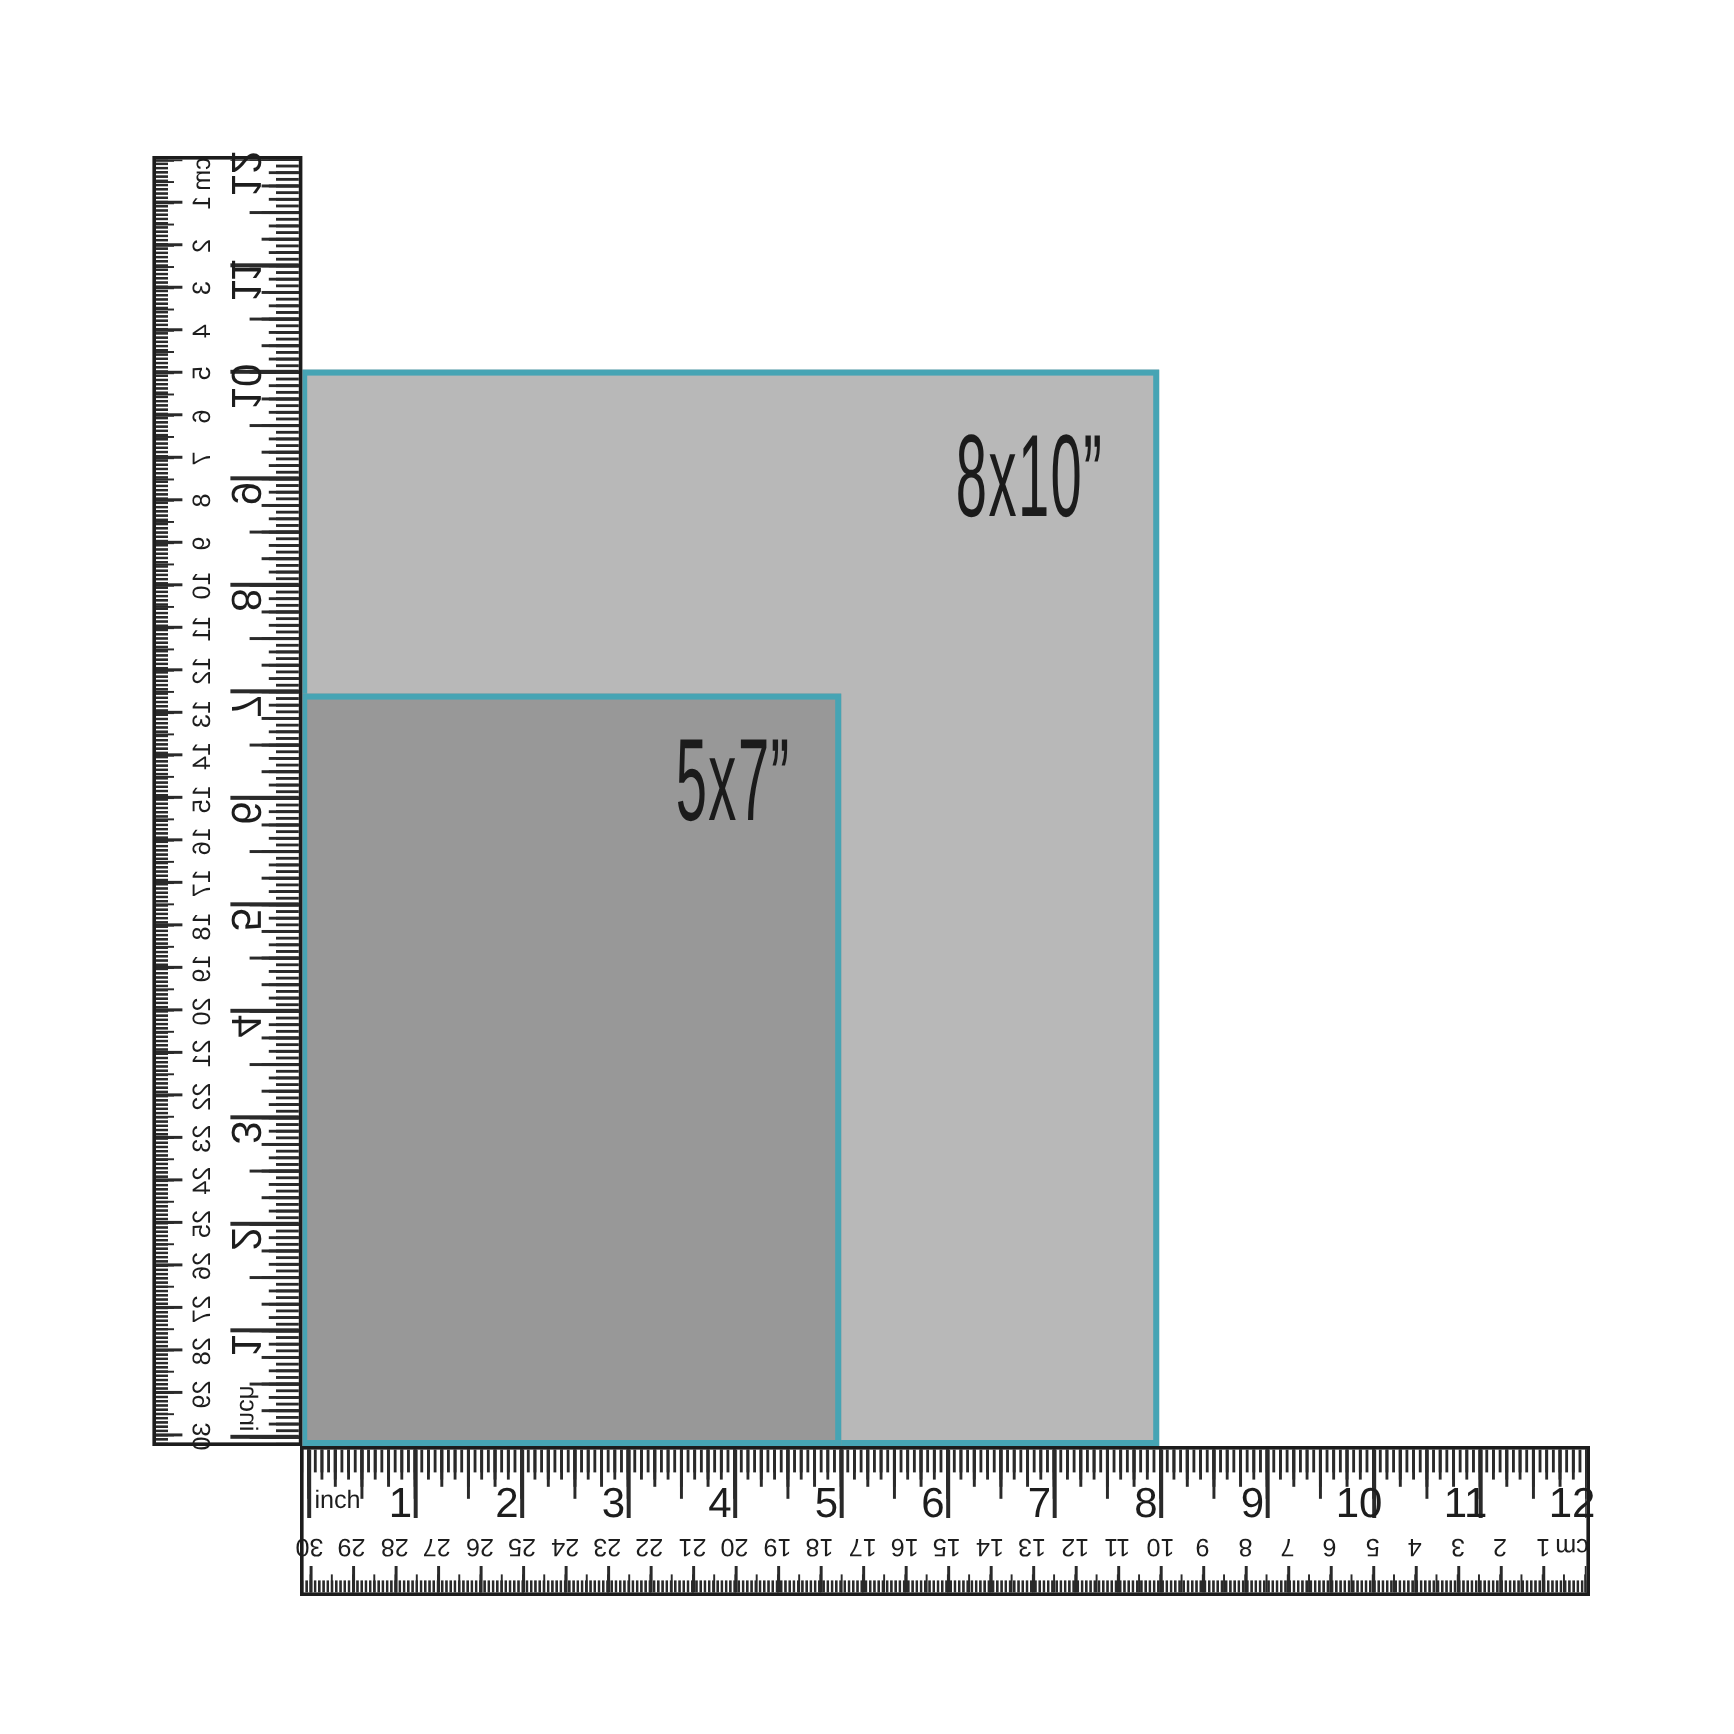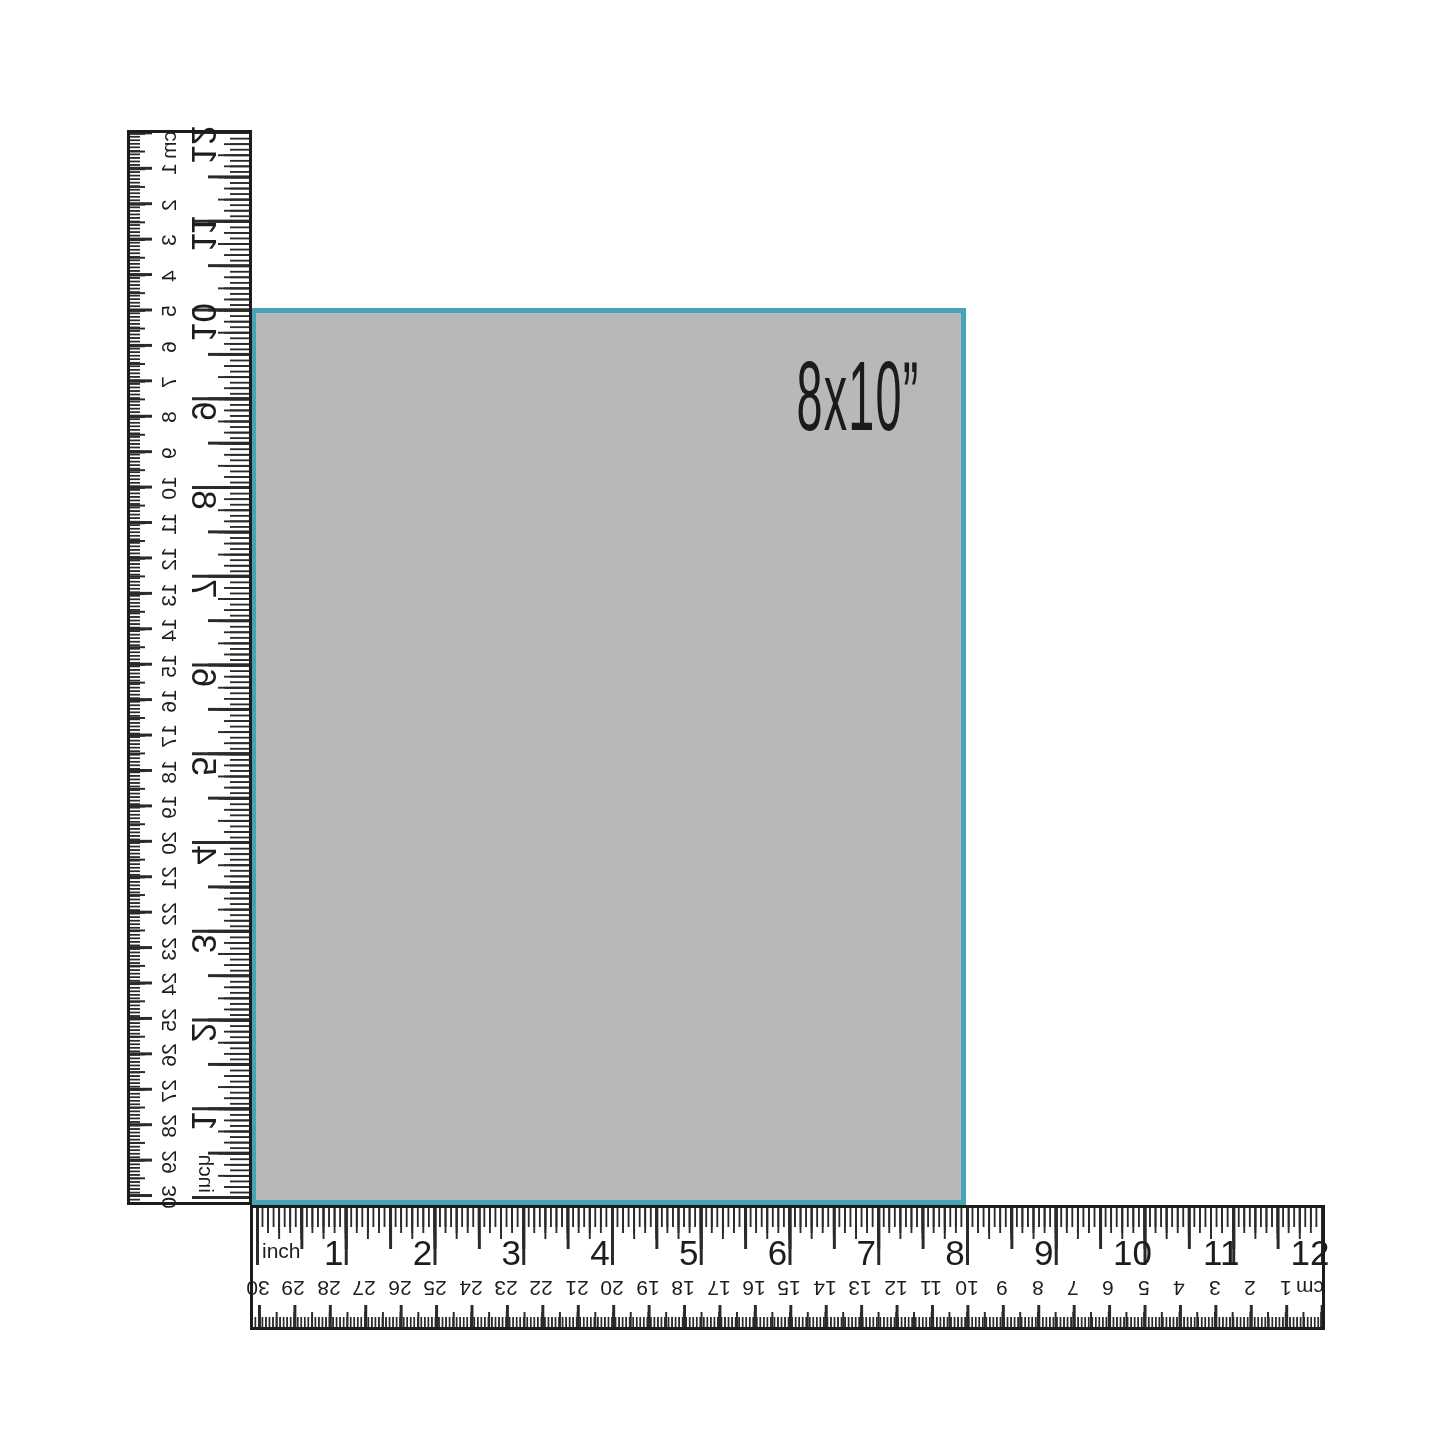--- a/index.html
+++ b/index.html
@@ -83,20 +83,23 @@
 </style>
 </head>
 <body>
 
 <div class="canvas">
 
   <div class="size-rect rect-8x10" style="background: rgb(184, 184, 184); border-color: rgb(70, 164, 180);">
     <div class="size-label label-8x10">8x10”</div>
   </div>
 
+  <div class="size-rect rect-5x7" style="background: rgb(152, 152, 152); border-color: rgb(70, 164, 180);">
+    <div class="size-label label-5x7">5x7”</div>
+  </div>
 
   <div class="ruler-wrap ruler-horizontal" id="hruler">
       <div class="ruler">
         <div class="ticks-inch"></div>
         <div class="ticks-cm"></div>
         <div class="unit-inch">inch</div>
         <div class="unit-cm">cm</div>
         <div class="num-inch" style="left: 80.75px;">1</div>
         <div class="num-inch" style="left: 169.5px;">2</div>
         <div class="num-inch" style="left: 258.25px;">3</div>

